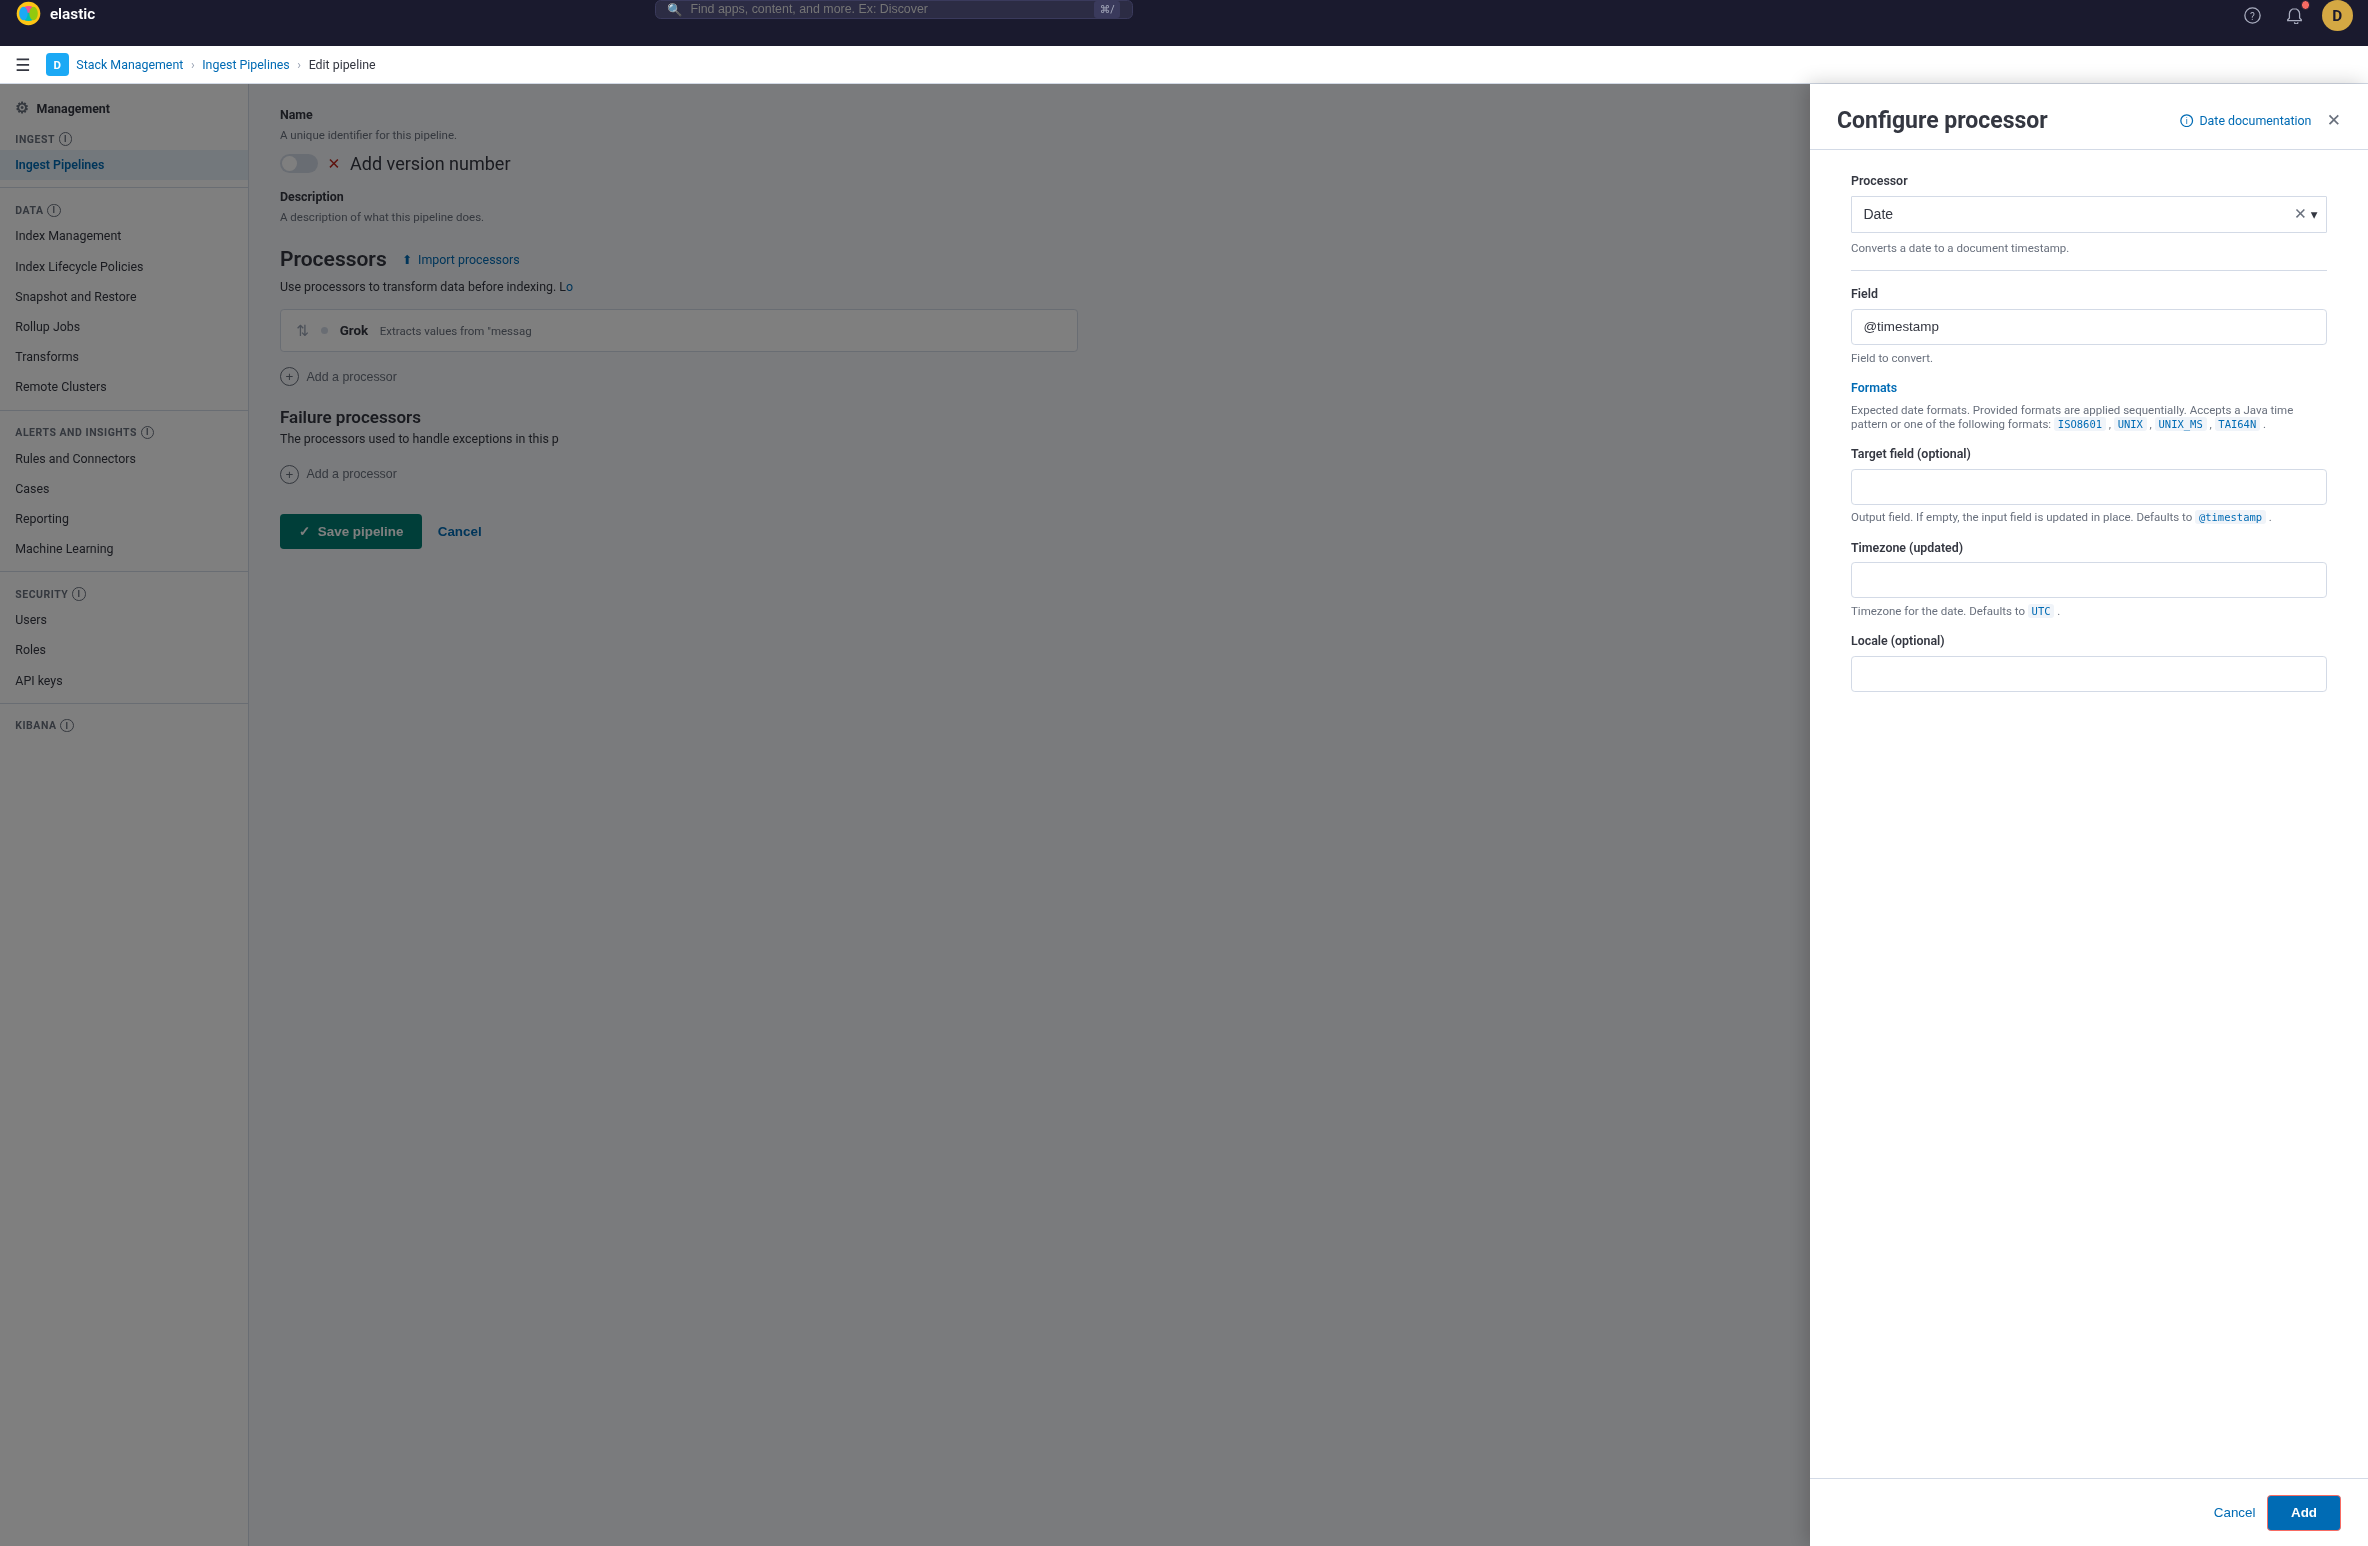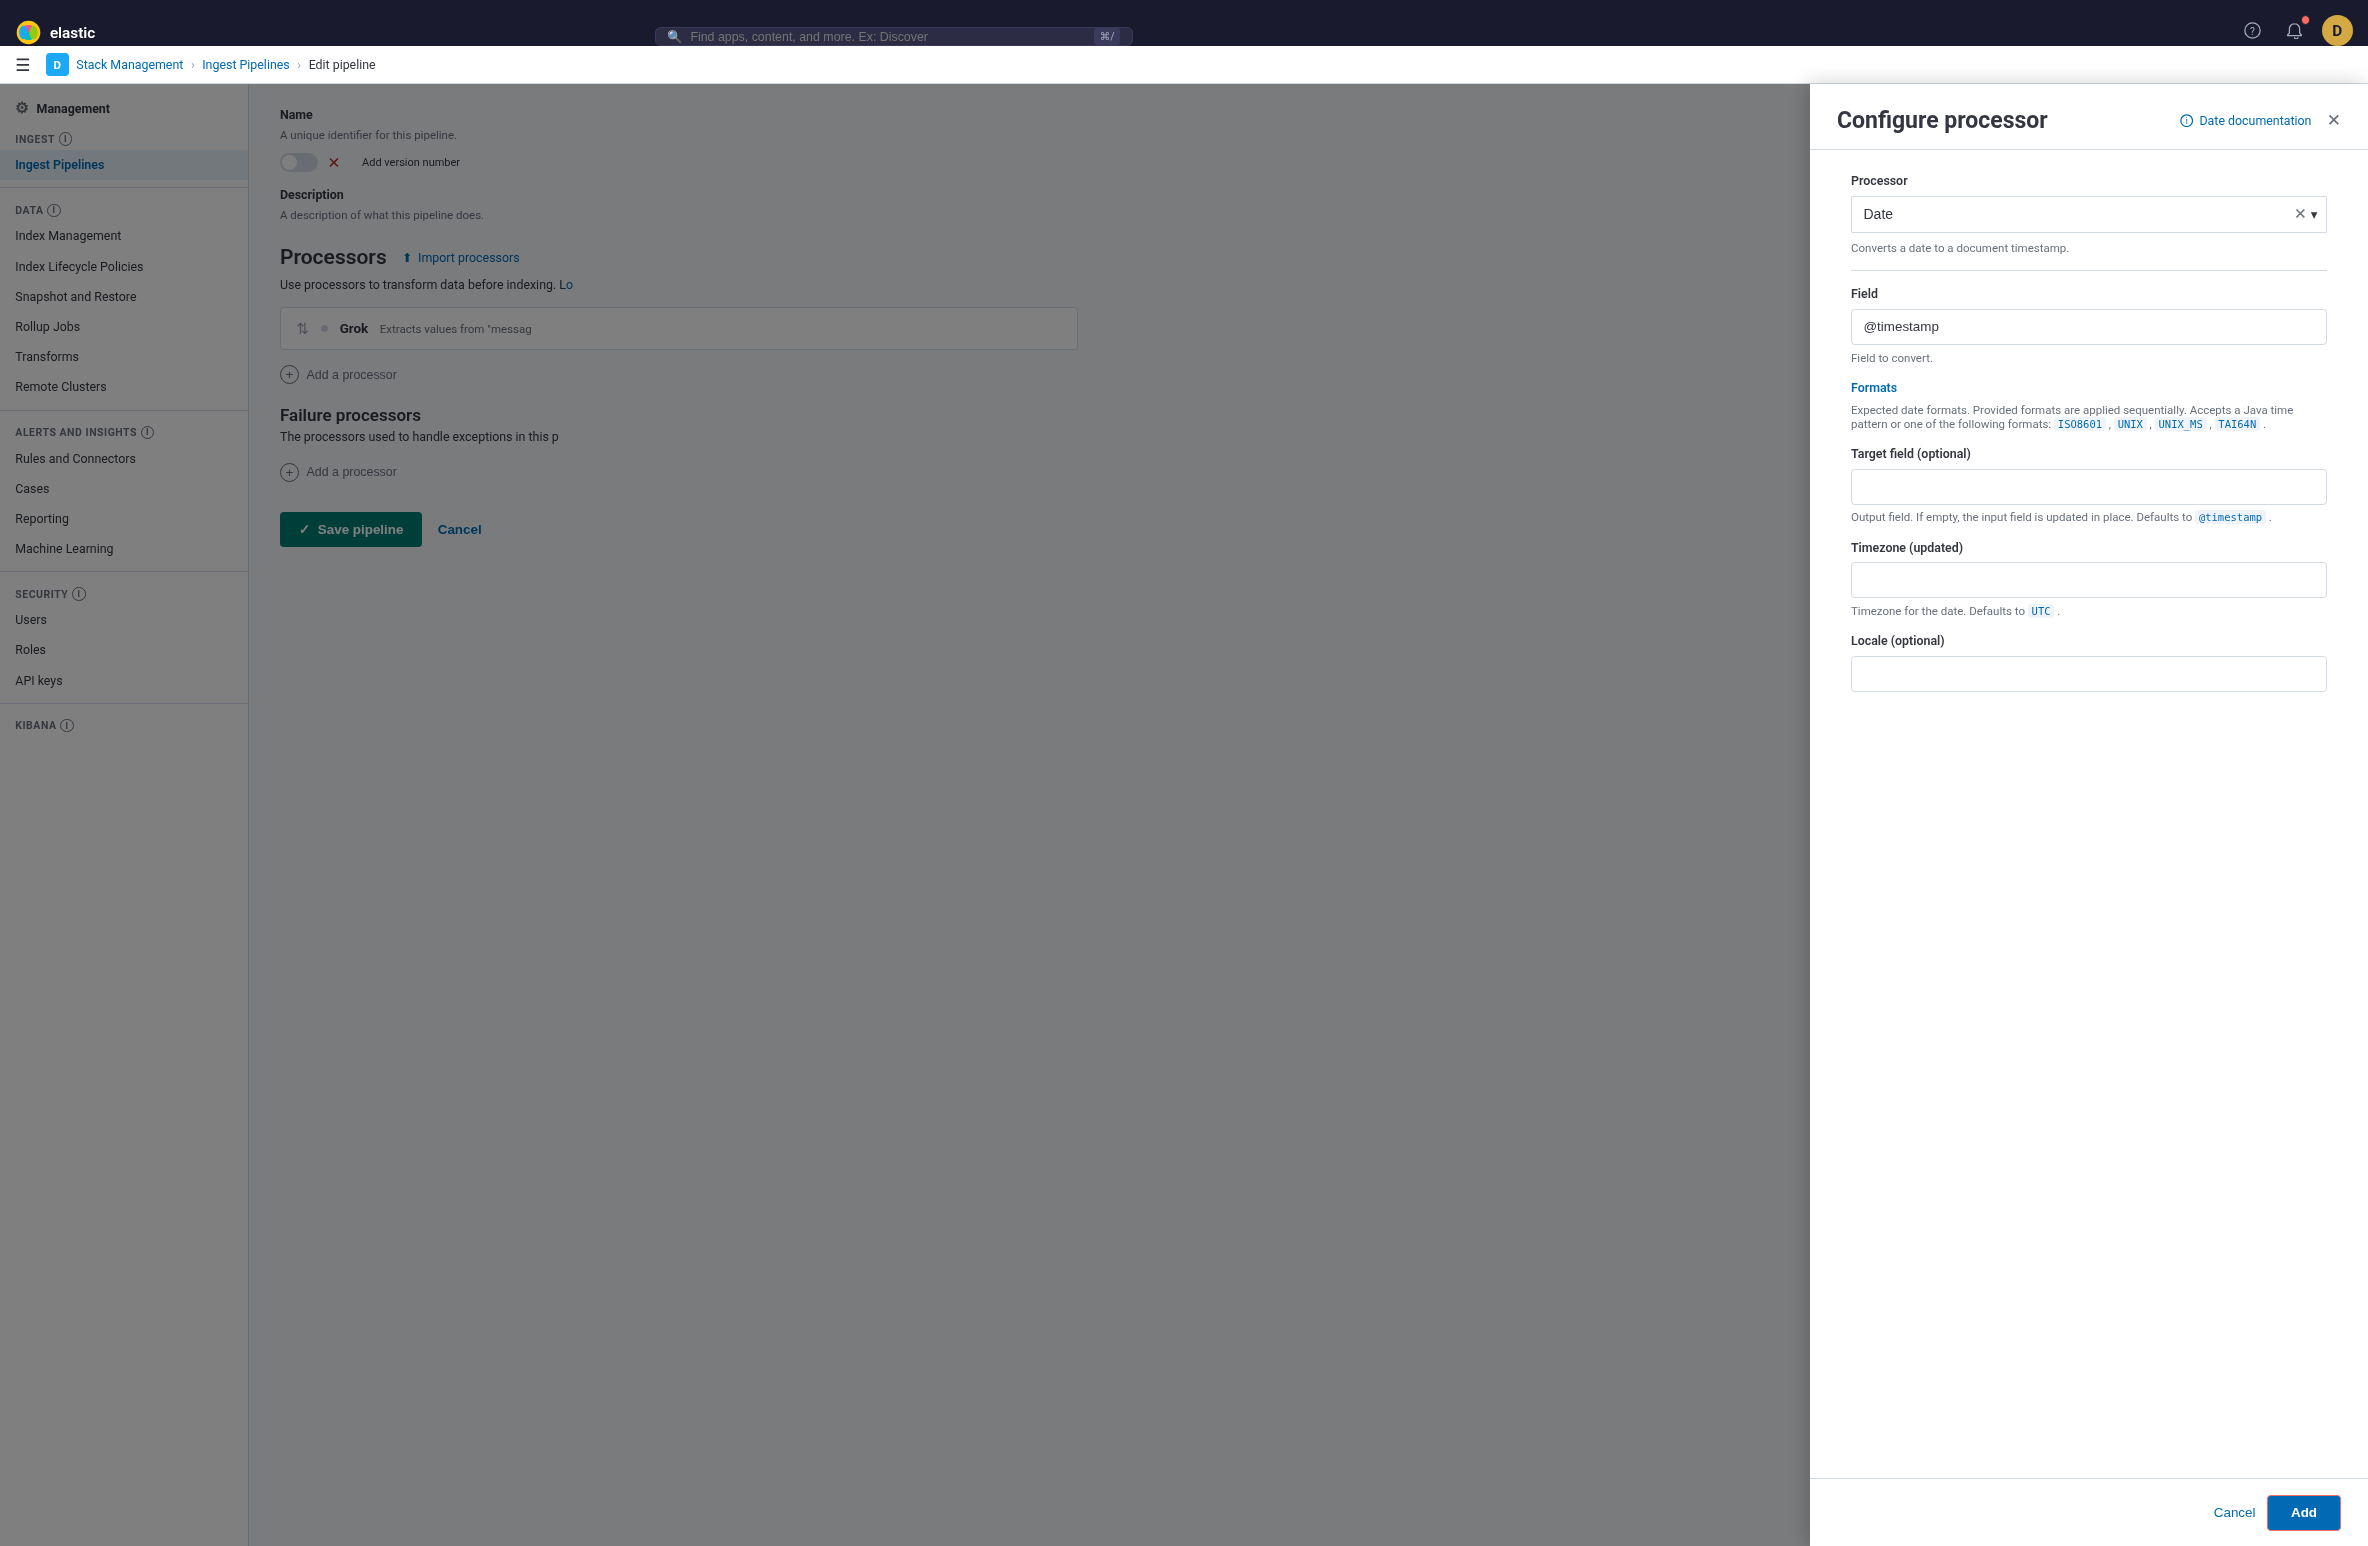--- a/index.html
+++ b/index.html
@@ -3,21 +3,21 @@
   <meta charset="utf-8">
   <style>
     * { box-sizing: border-box; margin: 0; padding: 0; }
     body { font-family: -apple-system, BlinkMacSystemFont, 'Segoe UI', Roboto, sans-serif; background: #f5f7fa; font-size: 13.4px; color: #343741; }
 
     
     .topnav {
       background: #1a1a2e;
       height: 46px;
       display: flex;
-      align-items: flex-end;
+      align-items: flex-start;
       padding: 0 15.3px;
       gap: 15.3px;
       position: relative;
       z-index: 100;
     }
     .topnav-logo {
       display: flex;
       align-items: center;
       gap: 7.6px;
       color: white;
@@ -251,23 +251,22 @@
       height: 15.3px;
       border-radius: 50%;
       background: white;
     }
     .toggle-x {
       color: #bd271e;
       font-size: 15.3px;
       cursor: pointer;
     }
     .toggle-label {
-      font-size: 11px;
-      color: #343741;
-      margin-left: 12px;
+      font-size: 18px;
+      color: #343741;
     }
 
     
     .processors-header {
       display: flex;
       align-items: center;
       gap: 15.3px;
       margin-bottom: 7.6px;
     }
     .processors-title {

